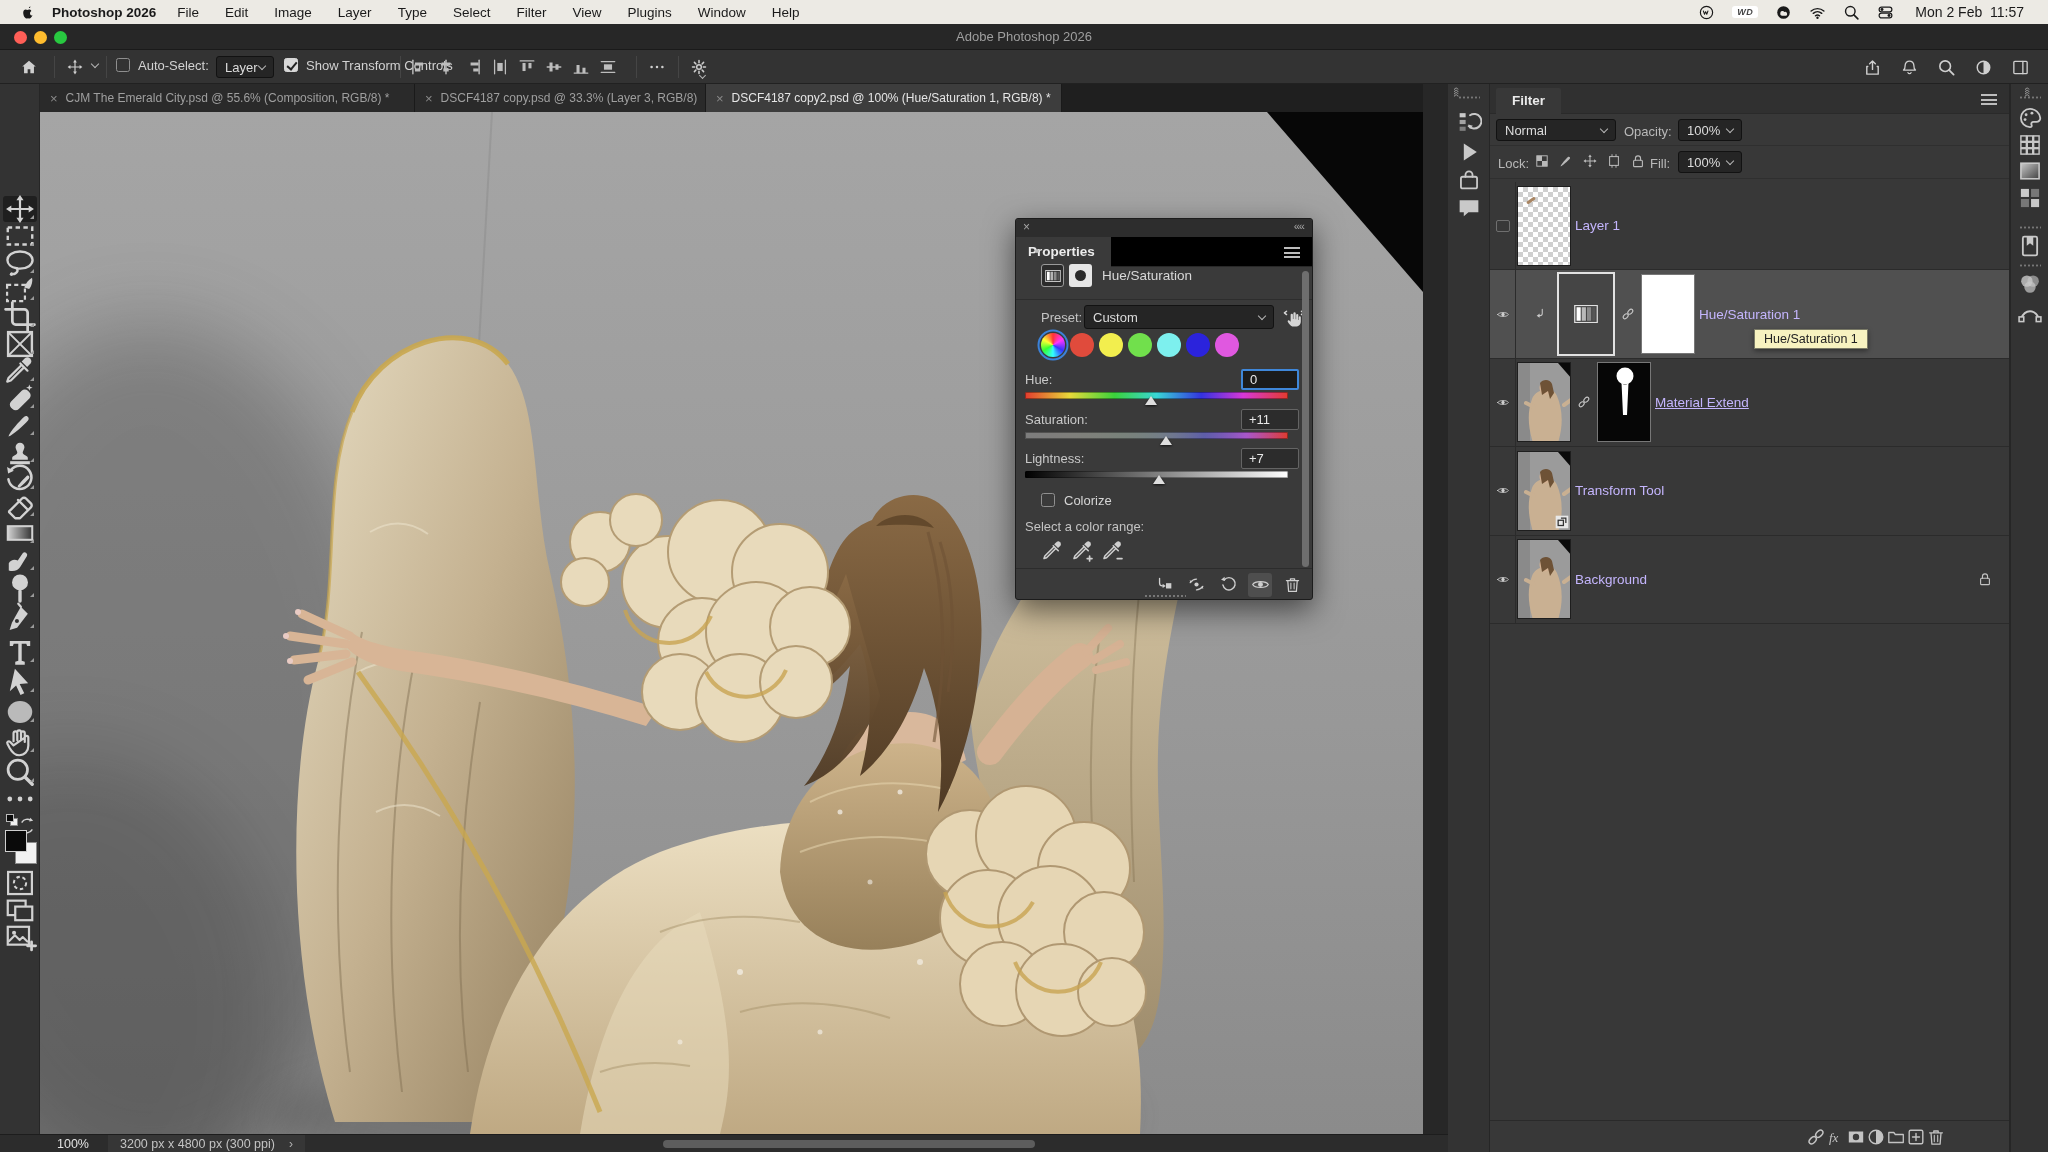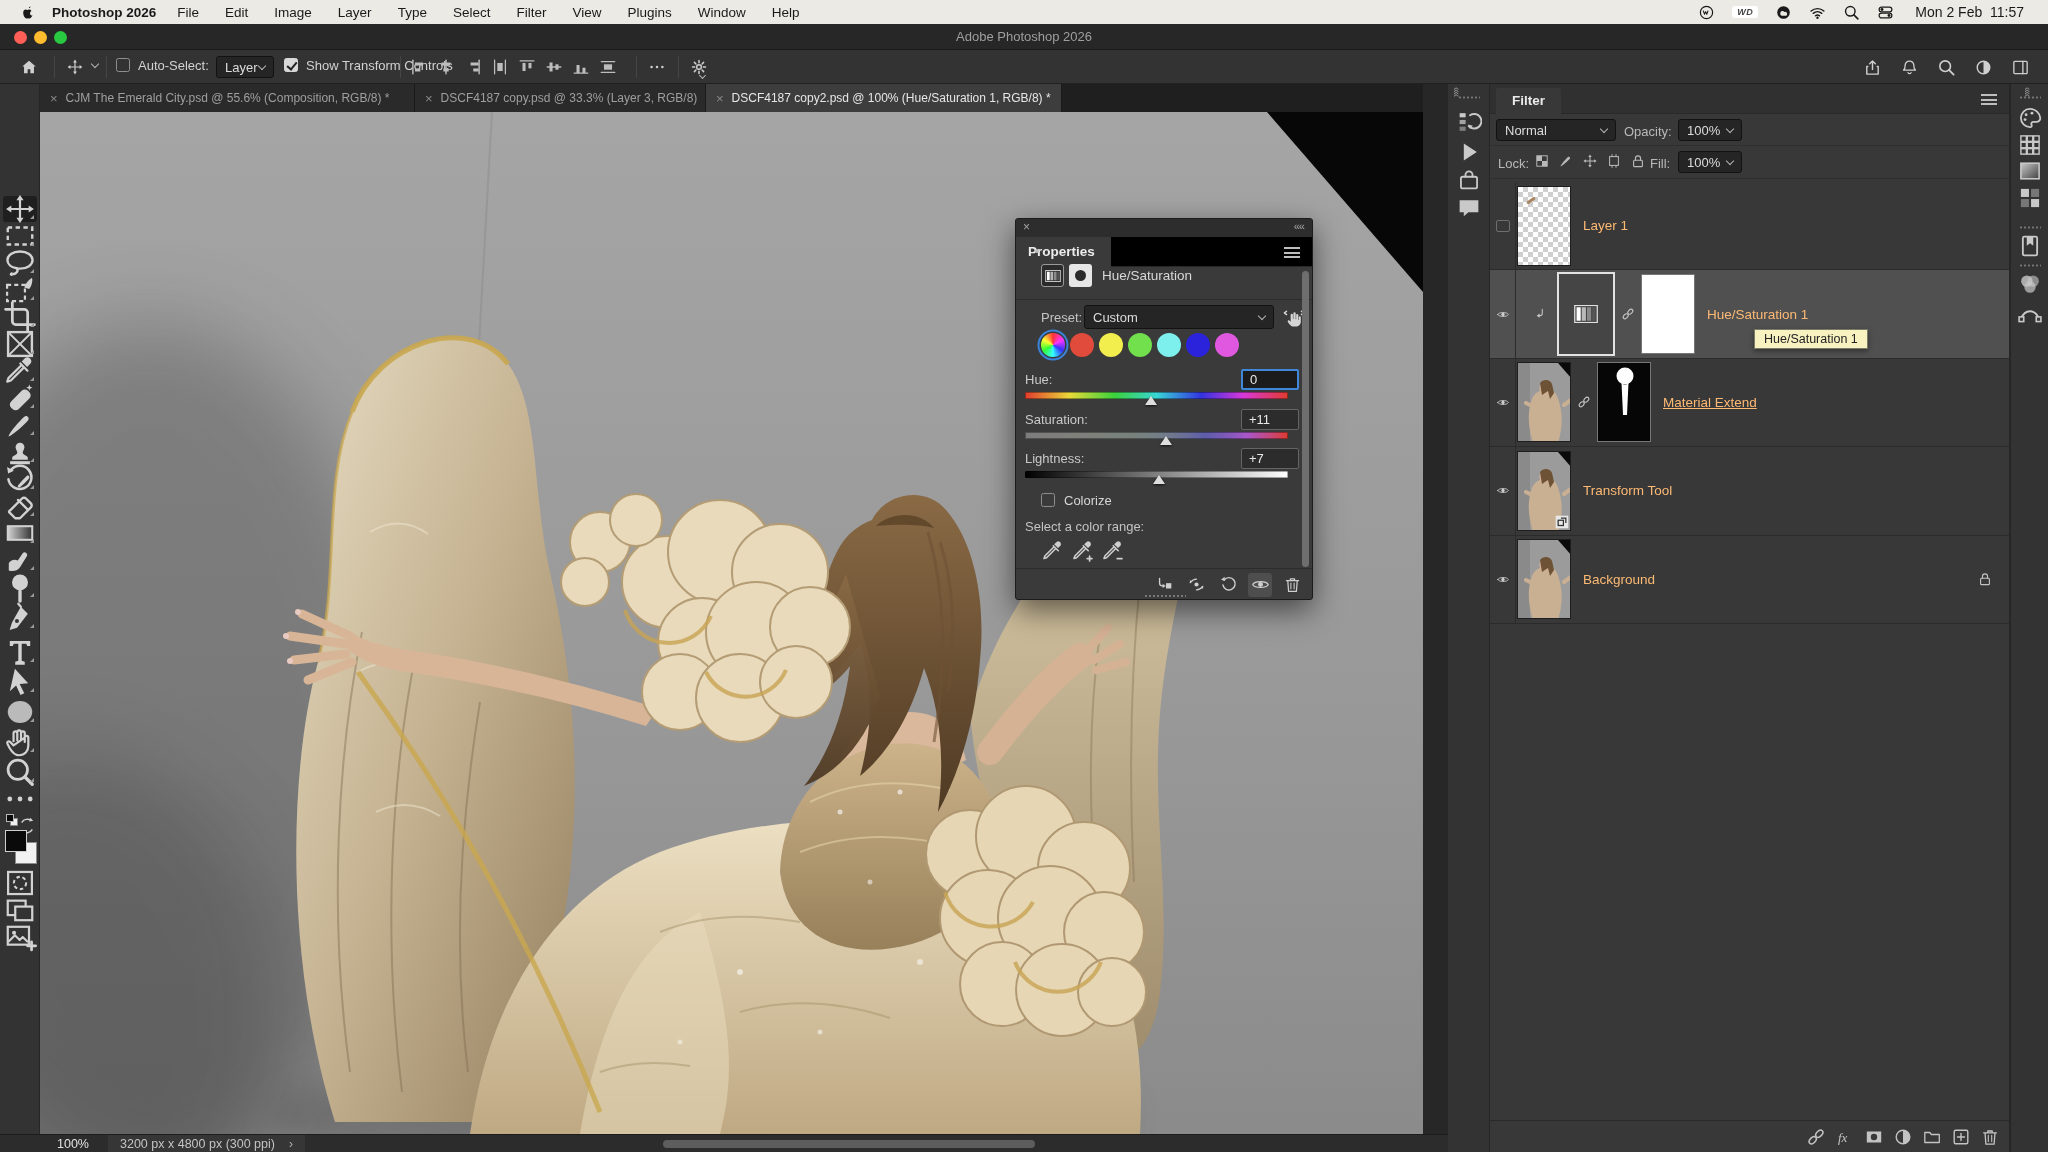--- a/index.html
+++ b/index.html
@@ -89,25 +89,25 @@
   .novis{width:14px;height:12px;border:1px solid #6f6f6f;border-radius:2px}
   .pthumb{position:relative;width:54px;height:80px;border:1px solid #1e1e1e;margin-left:1px;flex:none;overflow:hidden}
   .checker{background:#fff;background-image:linear-gradient(45deg,#cfcfcf 25%,transparent 25%,transparent 75%,#cfcfcf 75%),linear-gradient(45deg,#cfcfcf 25%,transparent 25%,transparent 75%,#cfcfcf 75%);background-size:10px 10px;background-position:0 0,5px 5px}
   .strokebit{position:absolute;left:8px;top:12px;width:10px;height:3px;background:#a98562;transform:rotate(-35deg);border-radius:2px}
   .adjthumb{width:58px;height:84px;border:2px solid #e2e2e2;background:#454545;display:flex;align-items:center;justify-content:center;flex:none}
   .maskthumb{position:relative;width:54px;height:80px;border:1px solid #777;flex:none;overflow:hidden}
   .maskthumb.white{background:#fff}
   .maskthumb.black{background:#060606}
   .lnk{width:14px;height:16px;margin:0 6px;color:#c9c9c9;flex:none}
   .clip{width:15px;height:15px;margin:0 8px 0 18px;color:#c9c9c9;flex:none}
-  .lname{color:#fdba74;font-size:13.5px;margin-left:12px;white-space:nowrap}
+  .lname{color:#c4b5fd;font-size:13.5px;margin-left:4px;white-space:nowrap}
   .lname.u{text-decoration:underline}
   .sobadge{position:absolute;right:1px;bottom:1px;width:14px;height:14px}
   .rowlock{margin-left:auto;margin-right:16px;width:16px;height:16px;color:#c3c3c3}
-  #lp-footer{position:absolute;left:0;top:1036px;width:100%;height:32px;border-top:1px solid #2a2a2a;display:flex;align-items:center;gap:9px;padding-left:316px}
+  #lp-footer{position:absolute;left:0;top:1036px;width:100%;height:32px;border-top:1px solid #2a2a2a;display:flex;align-items:center;padding-left:316px}
   #lp-footer .ic{width:19px;height:19px;color:#c3c3c3}
   #tooltip{left:1754px;top:329px;background:#f7f2c0;border:1px solid #7a7a66;color:#222;font-size:12.5px;padding:2px 9px;box-shadow:0 2px 5px rgba(0,0,0,.4);z-index:60;white-space:nowrap}
   
   #propspanel{left:1015px;top:218px;width:298px;height:382px;background:#3a3a3a;border:1px solid #1c1c1c;border-radius:3px;box-shadow:0 10px 30px rgba(0,0,0,.55);z-index:50}
   #pp-header{position:absolute;left:0;top:0;width:100%;height:18px;background:#2d2d2d;border-radius:3px 3px 0 0;color:#a5a5a5}
   #pp-close{position:absolute;left:7px;top:1px;font-size:12px}
   #pp-collapse{position:absolute;right:8px;top:1px;font-size:11px;letter-spacing:-1px}
   #pp-tabrow{position:absolute;left:0;top:18px;width:100%;height:30px;background:#000000;border-bottom:1px solid #282828}
   #pp-tab{position:absolute;left:0;top:0;height:30px;background:#3a3a3a;padding:7px 16px 0 12px;color:#ececec;font-size:13.5px;font-weight:bold}
   #pp-ham{right:12px;top:10px}

